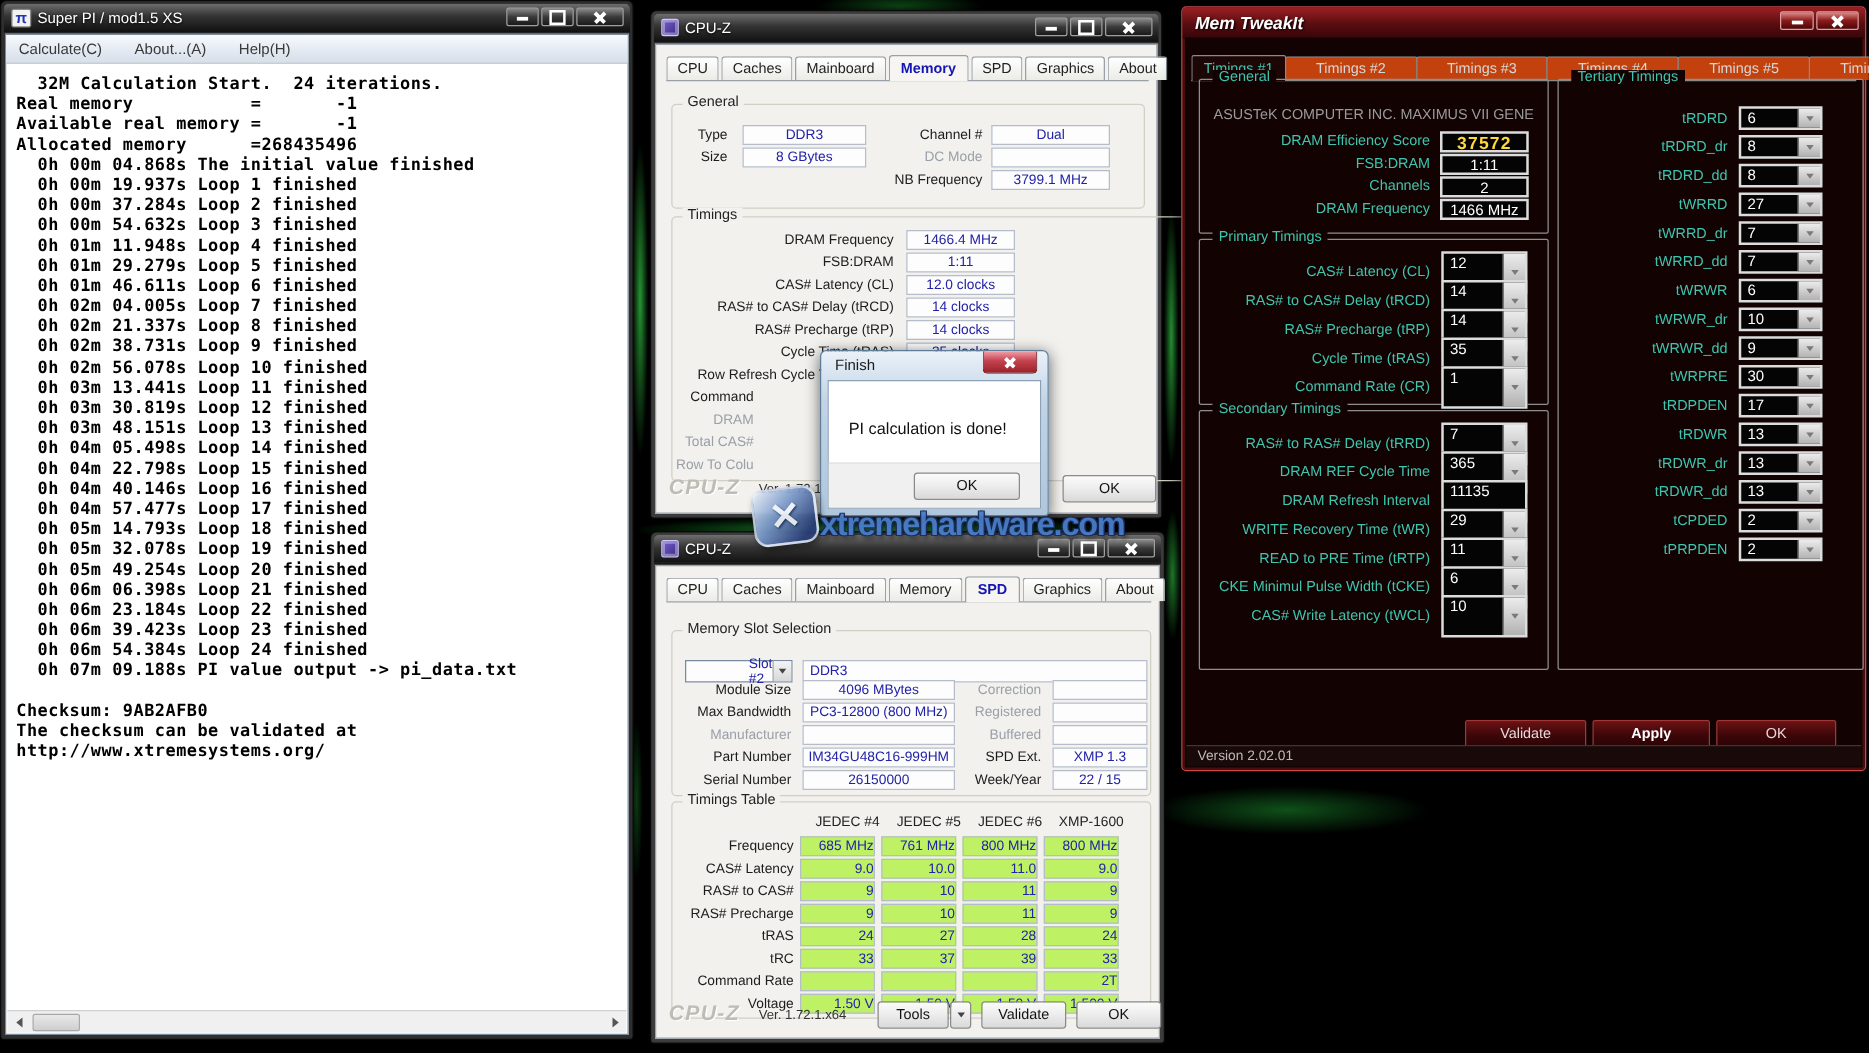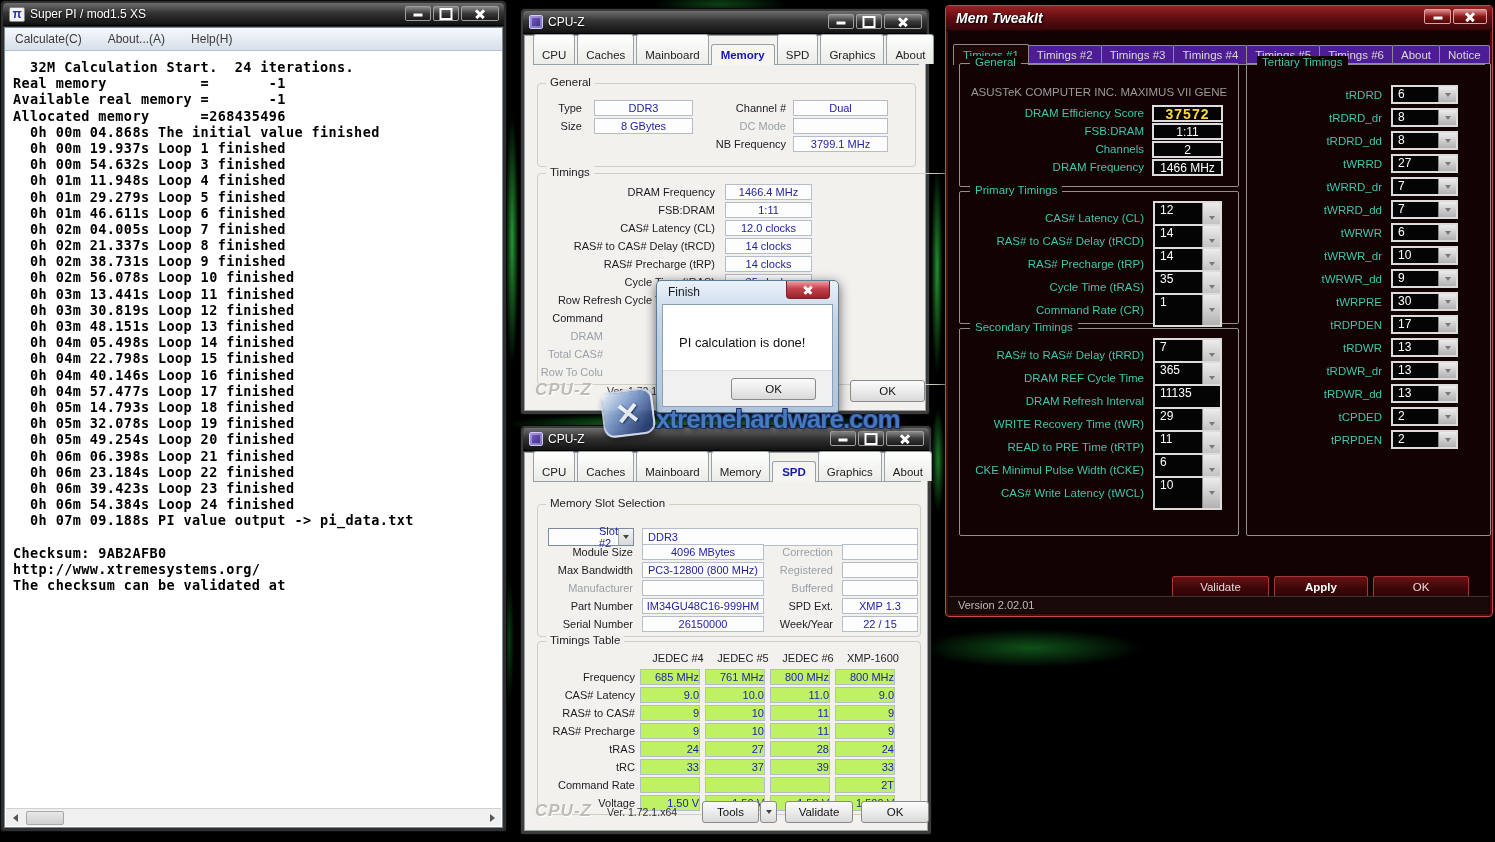--- a/index.html
+++ b/index.html
@@ -71,21 +71,21 @@
   
   .cpuz { background:#3c3c3c; border:1px solid #0a0a0a; padding:2px; }
   .cpuz1 { left:520px; top:8px; width:410px; height:407px; z-index:10; }
   .cpuz2 { left:520px; top:425px; width:412px; height:410px; z-index:20; }
   .cz-icon { width:14px; height:14px; border-radius:2px; background:linear-gradient(135deg,#7a5fd0,#3a2a80);
     border:1px solid #cfc8ff; box-shadow:inset 0 0 0 2px rgba(255,255,255,.35); }
   .cz-client { position:absolute; left:3px; right:3px; top:26px; bottom:3px; background:#f2f1ee;
     border:1px solid #9aa2ac; }
   .cz-tabs { position:absolute; left:8px; right:6px; top:8px; height:21px; display:flex;
     border-bottom:1px solid #98a0a8; align-items:flex-end; }
-  .cz-tab { padding:14px 8px 3px 8px; font-size:11.5px; color:#222;
+  .cz-tab { padding:3px 8px 3px 8px; font-size:11.5px; color:#222;
     background:linear-gradient(#ffffff,#ebebe7); border:1px solid #98a0a8; border-bottom:none;
     border-radius:3px 3px 0 0; margin-right:2px; white-space:nowrap; }
   .cz-tab.active { color:#1515b5; font-weight:bold; padding:4px 9px; background:#f6f5f2;
     margin-bottom:-1px; }
   .cz-group { position:absolute; border:1px solid #cfcfc4; border-radius:4px; }
   .cz-gb-label { position:absolute; top:-8px; left:8px; background:#f2f1ee; padding:0 4px;
     font-size:11.5px; color:#222; }
   .cz-rows { position:absolute; display:flex; flex-direction:column; }
   .cz-row { display:flex; align-items:center; height:18px; }
   .cz-lbl { text-align:right; font-size:11px; color:#1c1c1c; white-space:nowrap; }
@@ -160,21 +160,21 @@
     border-radius:4px; }
   .mt-titlebar { position:relative; height:25px; display:flex; align-items:center; padding-left:10px;
     background:linear-gradient(#9a2024,#5a0d10 55%,#38060a); border-bottom:1px solid #200202;
     border-radius:3px 3px 0 0; }
   .mt-title { color:#fff; font-size:14px; font-weight:bold; font-style:italic; text-shadow:1px 1px 2px #000; }
   .mt-wbtn { position:relative; width:27px; height:15px; background:linear-gradient(#e08a8a,#8a1a1a 50%,#4a0808);
     border:1px solid #e0a0a0; border-radius:2px; }
   .mt-wbtn.wide { width:34px; }
   .mt-tabrow { position:absolute; left:7px; right:7px; top:38px; height:21px; display:flex;
     align-items:flex-end; border-bottom:1px solid #8a8a8a; }
-  .mt-tab { padding:3px 8px; font-size:11.5px; color:#d8d8d8; background:#4c1d95;
+  .mt-tab { padding:3px 24px; font-size:11.5px; color:#d8d8d8; background:#c2410c;
     border:1px solid #8a8a8a; border-bottom:none; border-radius:2px 2px 0 0; margin-right:-1px;
     white-space:nowrap; }
   .mt-tab.active { color:var(--accent-teal); padding:4px 9px; background:#1d0606; margin-bottom:-1px; }
   .mt-group { position:absolute; border:1px solid #8f8f8f; border-radius:2px; }
   .mt-gb-label { position:absolute; top:-8px; left:10px; background:#120202; padding:0 5px;
     color:var(--accent-teal); font-size:11.5px; }
   .mt-board { position:absolute; left:13px; top:80px; width:280px; text-align:center;
     font-size:11.5px; color:#9a9a9a; }
   .mt-rows { position:absolute; display:flex; flex-direction:column; }
   .mt-row { display:flex; align-items:center; }
@@ -242,20 +242,21 @@
           <span class="sp-menu-item">Help(H)</span>
         </div>
       <div class="sp-log">
 
       <div class="sp-line">  32M Calculation Start.  24 iterations.</div>
           <div class="sp-line">Real memory           =       -1</div>
           <div class="sp-line">Available real memory =       -1</div>
           <div class="sp-line">Allocated memory      =268435496</div>
           <div class="sp-line">  0h 00m 04.868s The initial value finished</div>
           <div class="sp-line">  0h 00m 19.937s Loop 1 finished</div>
+          <div class="sp-line">  0h 00m 37.284s Loop 2 finished</div>
           <div class="sp-line">  0h 00m 54.632s Loop 3 finished</div>
           <div class="sp-line">  0h 01m 11.948s Loop 4 finished</div>
           <div class="sp-line">  0h 01m 29.279s Loop 5 finished</div>
           <div class="sp-line">  0h 01m 46.611s Loop 6 finished</div>
           <div class="sp-line">  0h 02m 04.005s Loop 7 finished</div>
           <div class="sp-line">  0h 02m 21.337s Loop 8 finished</div>
           <div class="sp-line">  0h 02m 38.731s Loop 9 finished</div>
           <div class="sp-line">  0h 02m 56.078s Loop 10 finished</div>
           <div class="sp-line">  0h 03m 13.441s Loop 11 finished</div>
           <div class="sp-line">  0h 03m 30.819s Loop 12 finished</div>
@@ -267,22 +268,22 @@
           <div class="sp-line">  0h 05m 14.793s Loop 18 finished</div>
           <div class="sp-line">  0h 05m 32.078s Loop 19 finished</div>
           <div class="sp-line">  0h 05m 49.254s Loop 20 finished</div>
           <div class="sp-line">  0h 06m 06.398s Loop 21 finished</div>
           <div class="sp-line">  0h 06m 23.184s Loop 22 finished</div>
           <div class="sp-line">  0h 06m 39.423s Loop 23 finished</div>
           <div class="sp-line">  0h 06m 54.384s Loop 24 finished</div>
           <div class="sp-line">  0h 07m 09.188s PI value output -&gt; pi_data.txt</div>
           <div class="sp-line"></div>
           <div class="sp-line">Checksum: 9AB2AFB0</div>
+          <div class="sp-line">The checksum can be validated at</div>
           <div class="sp-line">http://www.xtremesystems.org/</div>
-          <div class="sp-line">The checksum can be validated at</div>
         </div>
       <div class="sp-hscroll">
         <span class="sp-scroll-btn">
             <span class="tri-left"></span>
           </span>
         <span class="sp-thumb"></span>
         <span class="sp-spacer"></span>
         <span class="sp-scroll-btn">
             <span class="tri-right"></span>
           </span>

